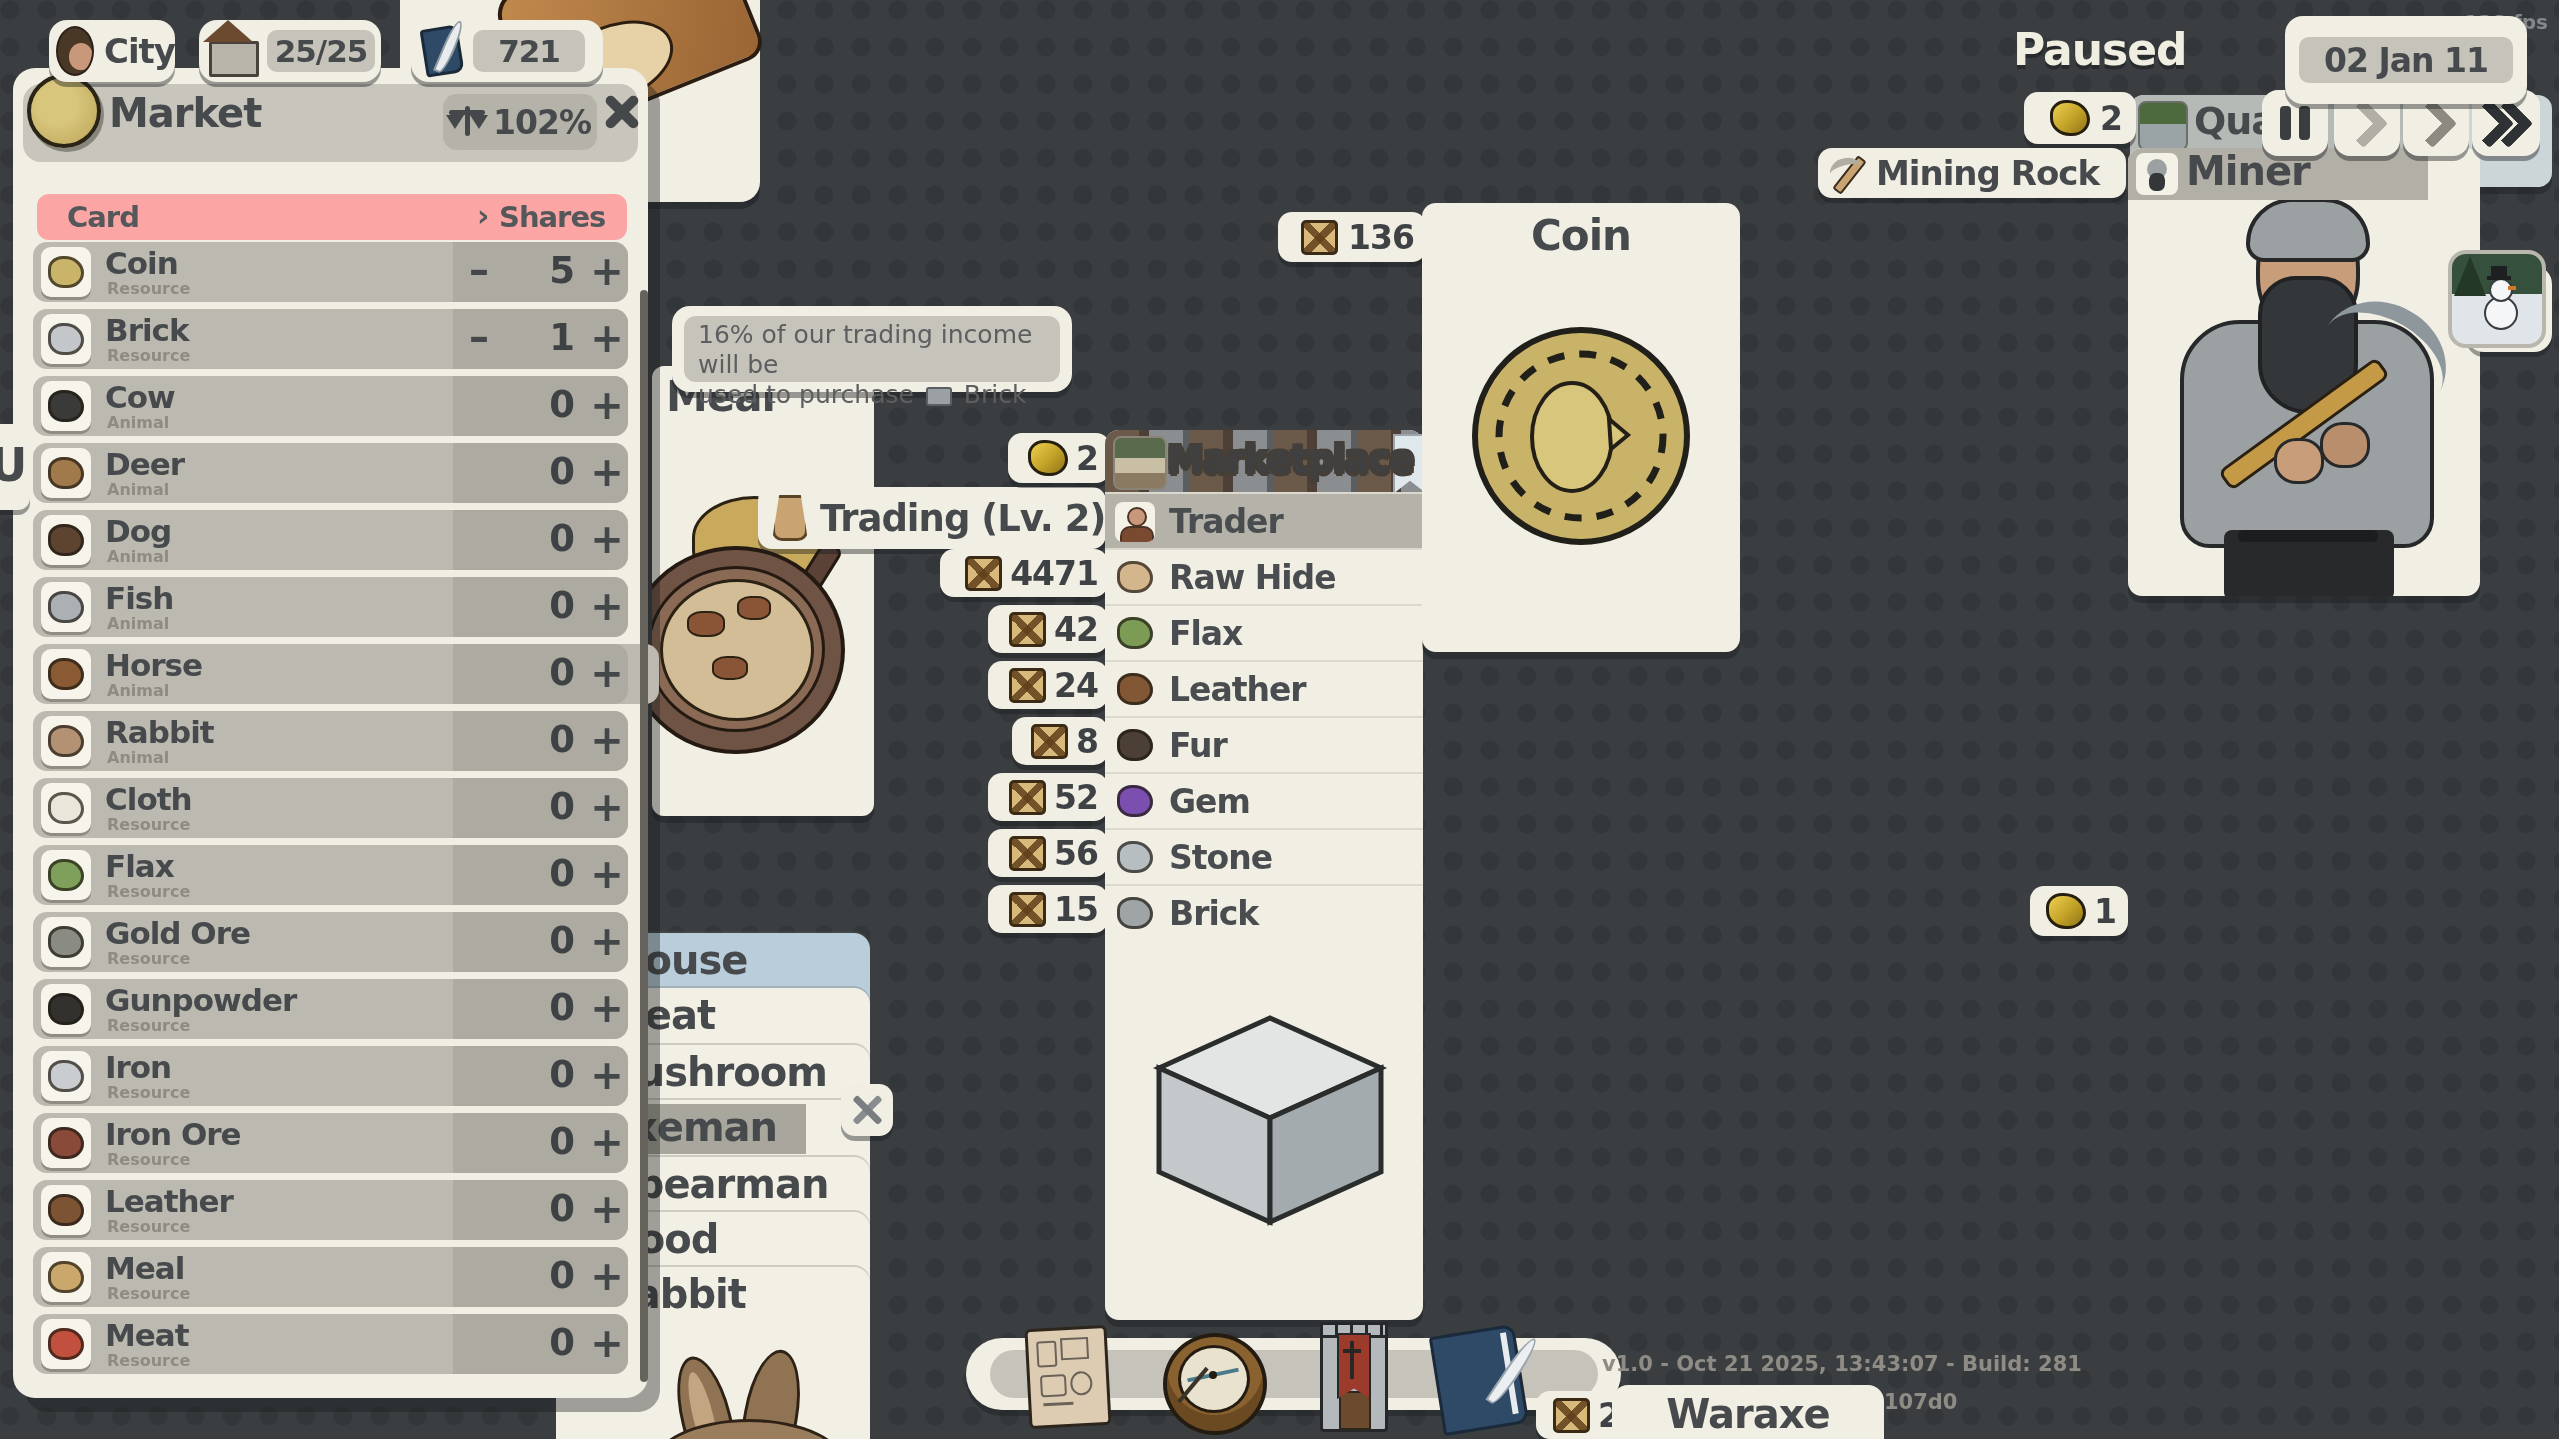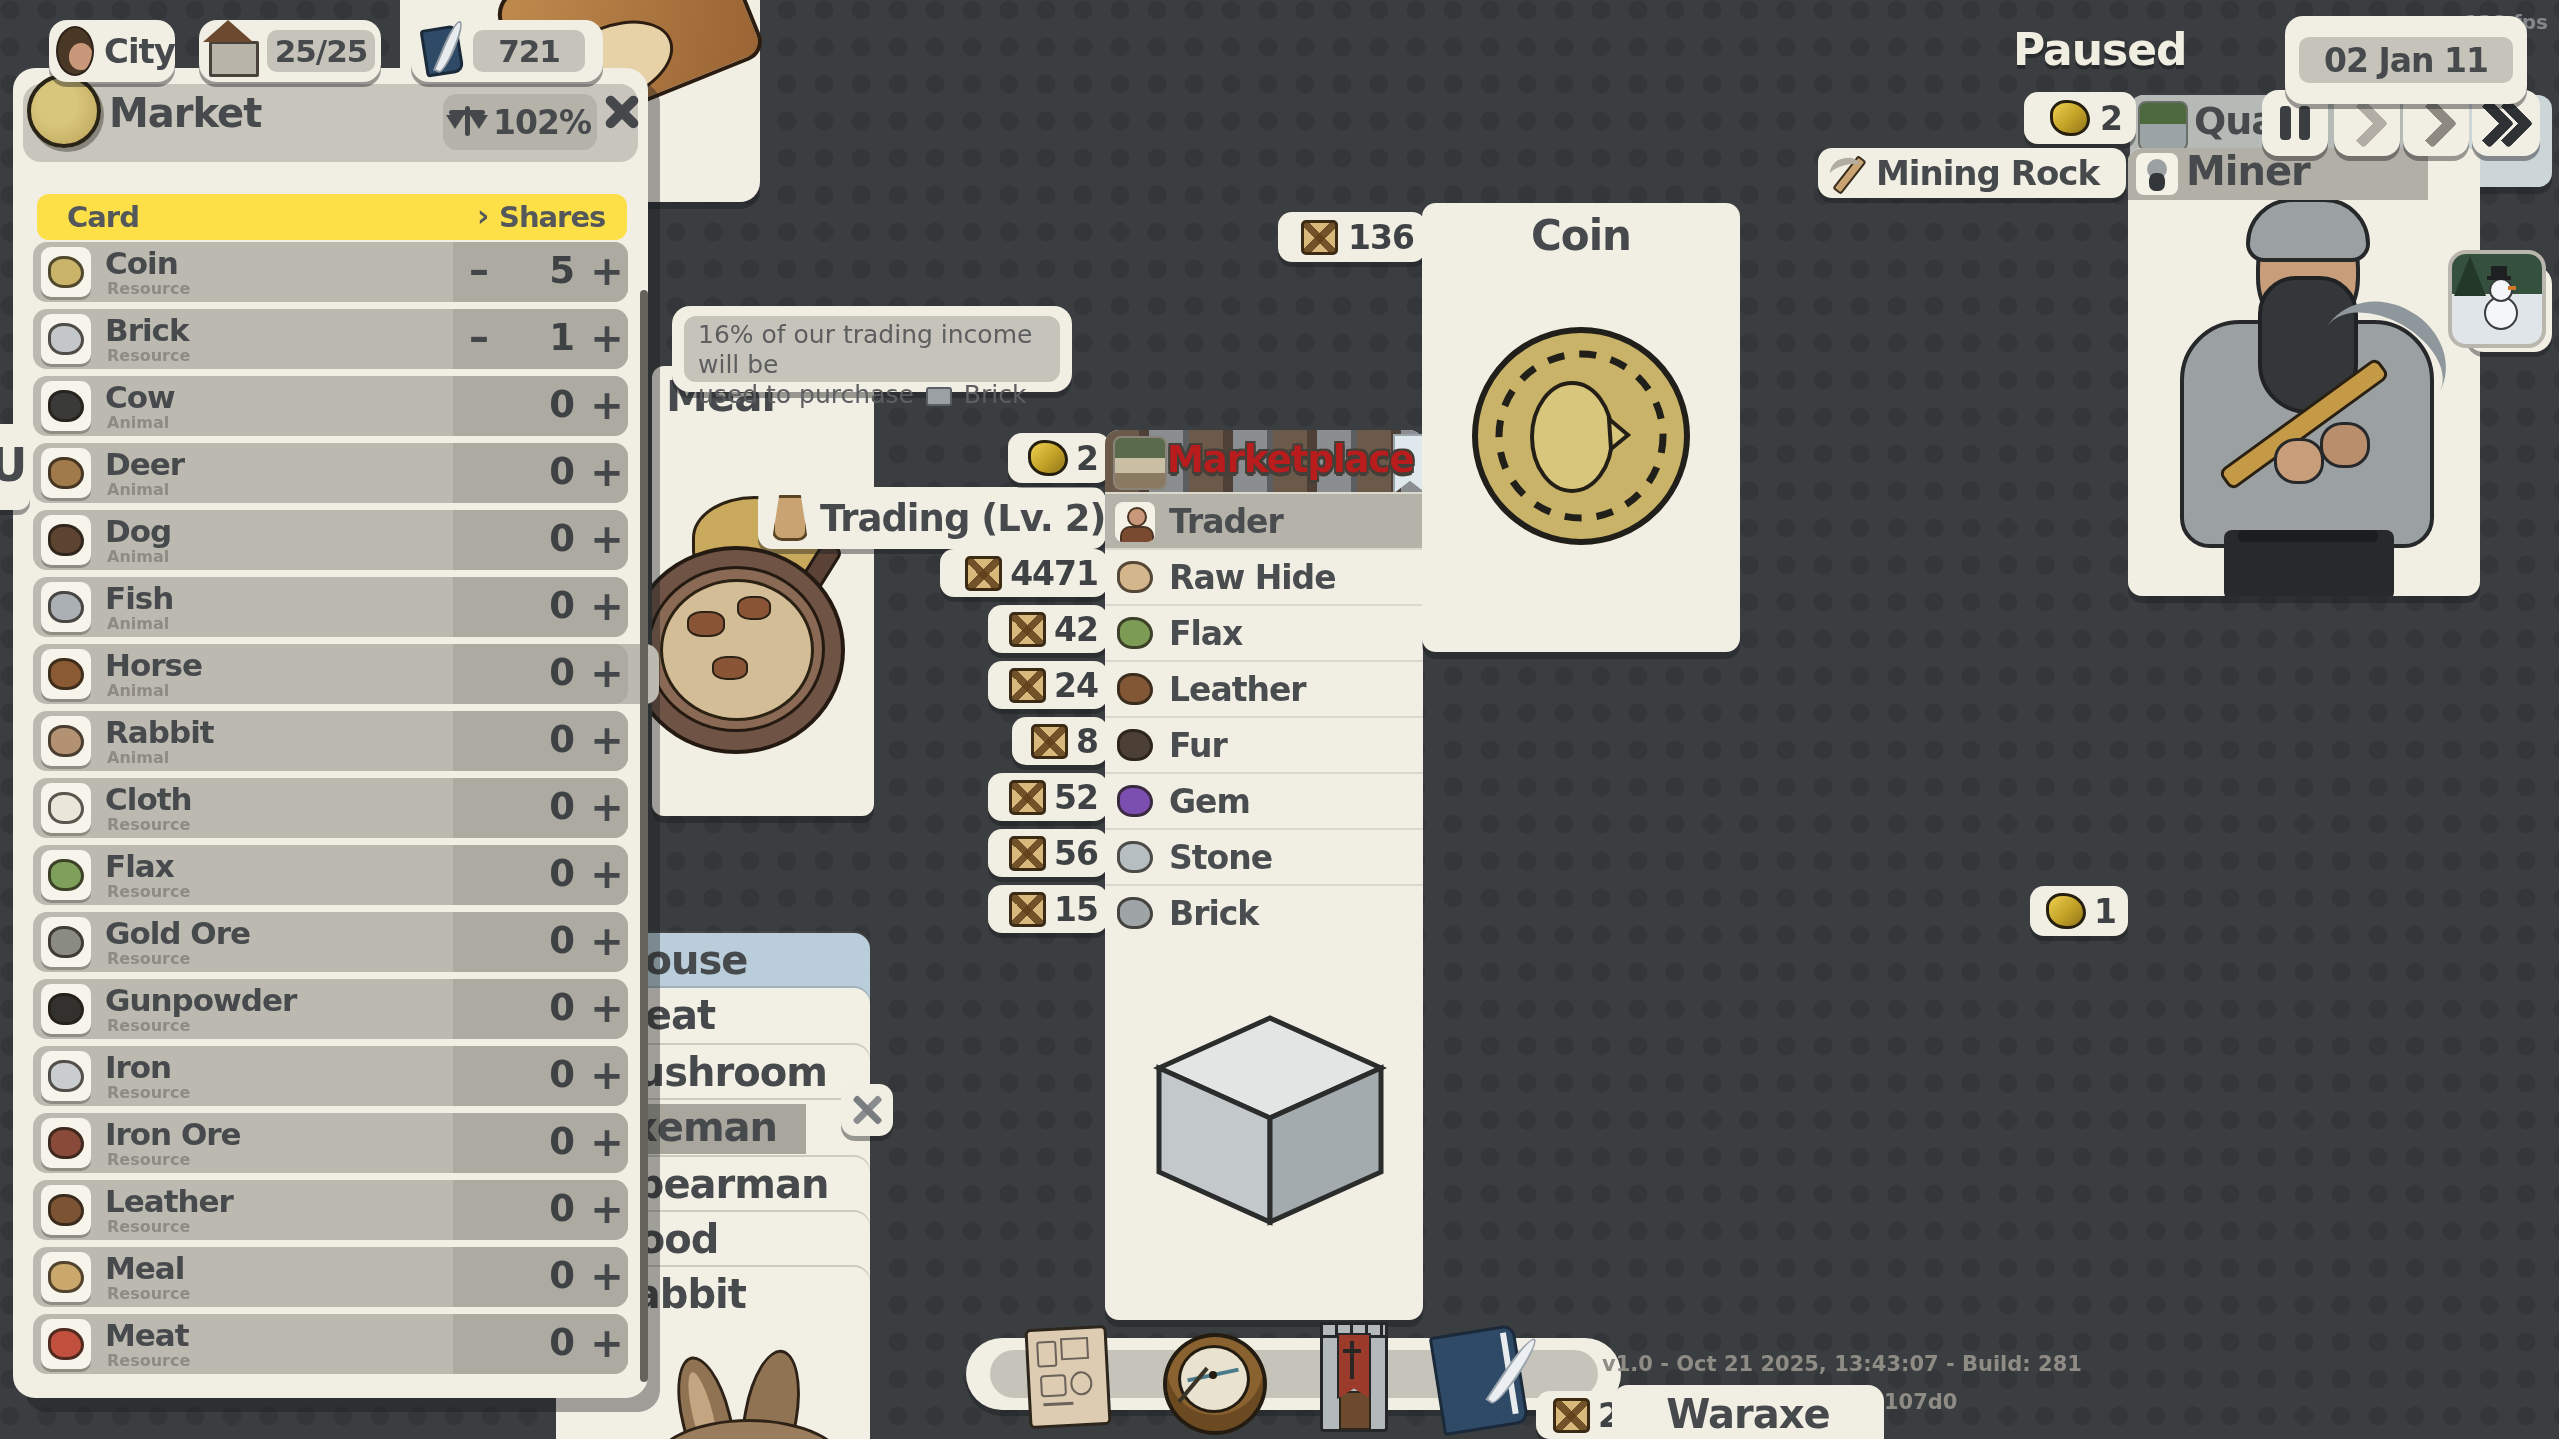--- a/index.html
+++ b/index.html
@@ -171,21 +171,21 @@
       <div class="abs pill" style="left: 988px; top: 885px; width: 110px; height: 48px; border-radius: 14px; justify-content: flex-end; padding-right: 10px;">
         <span class="crate" style="margin-right:8px;"></span>
         <span class="badge-num">15</span>
       </div>
     </div>
 
   <div class="abs card" style="left:1105px;top:430px;width:318px;height:890px;">
     <div class="abs" style="left:0;top:0;width:318px;height:62px;border-radius:14px 14px 0 0;overflow:hidden;background:repeating-linear-gradient(90deg,#6b5a4a 0 34px,#4e4036 34px 44px,#8a8e90 44px 78px,#5a5e60 78px 84px);"></div>
     <div class="abs" style="left:8px;top:6px;width:50px;height:50px;border-radius:8px;border:2px solid #8a8478;background:linear-gradient(#5a6a4c 0 40%,#c9bfa4 40% 70%,#8a7a62 70%);"></div>
     <div class="abs" style="left:288px;top:4px;width:30px;height:56px;background:#dfe8ec;border:2px solid #9aa6ac;clip-path:polygon(0 0,100% 0,100% 100%,50% 78%,0 100%);"></div>
-    <div class="abs chunky" style="left:62px;top:8px;font-size:37px;color:#b91c1c;text-shadow:-2px -2px 0 #443f39,2px -2px 0 #443f39,-2px 2px 0 #443f39,2px 2px 0 #443f39,0 4px 0 #443f39;">Marketplace</div>
+    <div class="abs chunky" style="left:62px;top:8px;font-size:37px;color:#404040;text-shadow:-2px -2px 0 #443f39,2px -2px 0 #443f39,-2px 2px 0 #443f39,2px 2px 0 #443f39,0 4px 0 #443f39;">Marketplace</div>
     <div id="marketplace-rows">
         <div class="mprow" style="top: 62px; background: rgb(181, 178, 170);">
           <span class="trader-tile">
             <i class="t-head"></i>
             <i class="t-body"></i>
           </span>
           <span class="lbl">Trader</span>
         </div>
         <div class="mprow" style="top: 118px;">
           <span class="blob" style="background:#d4b68c"></span>
@@ -337,21 +337,21 @@
     <div class="abs" style="left:430px;top:26px;width:154px;height:56px;background:#b5b2a9;border-radius:14px;display:flex;align-items:center;justify-content:center;gap:8px;">
       <span class="scales">
           <i class="b"></i>
           <i class="p"></i>
           <i class="l"></i>
           <i class="r"></i>
         </span>
       <span class="chunky" style="font-size:33px;">102%</span>
     </div>
     <div class="abs xmark" style="left:588px;top:24px;"></div>
-    <div class="abs" style="left:24px;top:126px;width:590px;height:46px;background:#fde047;border-radius:12px;">
+    <div class="abs" style="left:24px;top:126px;width:590px;height:46px;background:#fca5a5;border-radius:12px;">
       <span class="abs chunky" style="left:30px;top:6px;font-size:29px;color:#55585a;">Card</span>
       <span class="abs chunky" style="left:440px;top:4px;font-size:30px;color:#55585a;">›</span>
       <span class="abs chunky" style="left:462px;top:6px;font-size:29px;color:#55585a;">Shares</span>
     </div>
     <div id="market-rows">
         <div class="mrow" style="top: 174px;">
           <div class="mrow-right"></div>
           <div class="mtile">
             <span class="blob" style="background:#c9b469"></span>
           </div>

